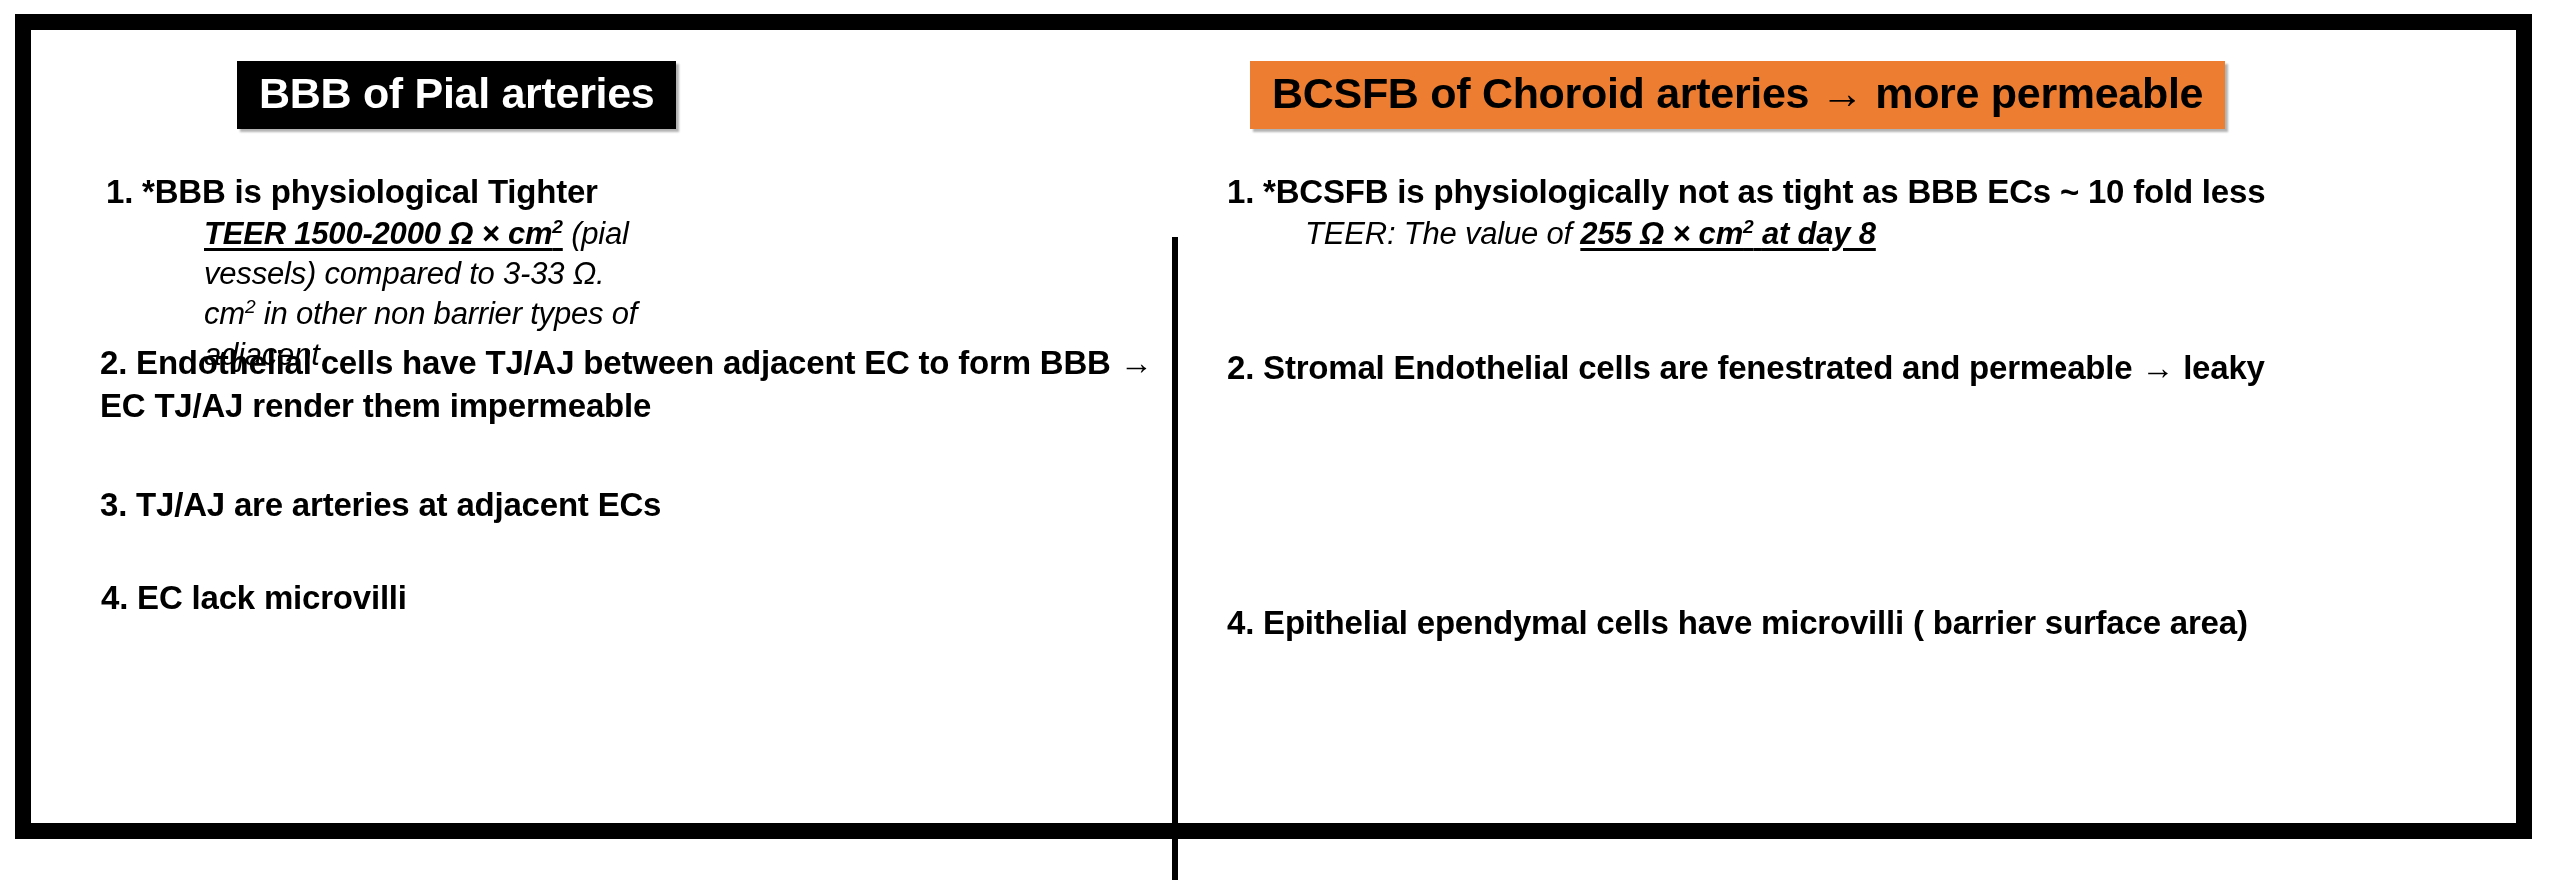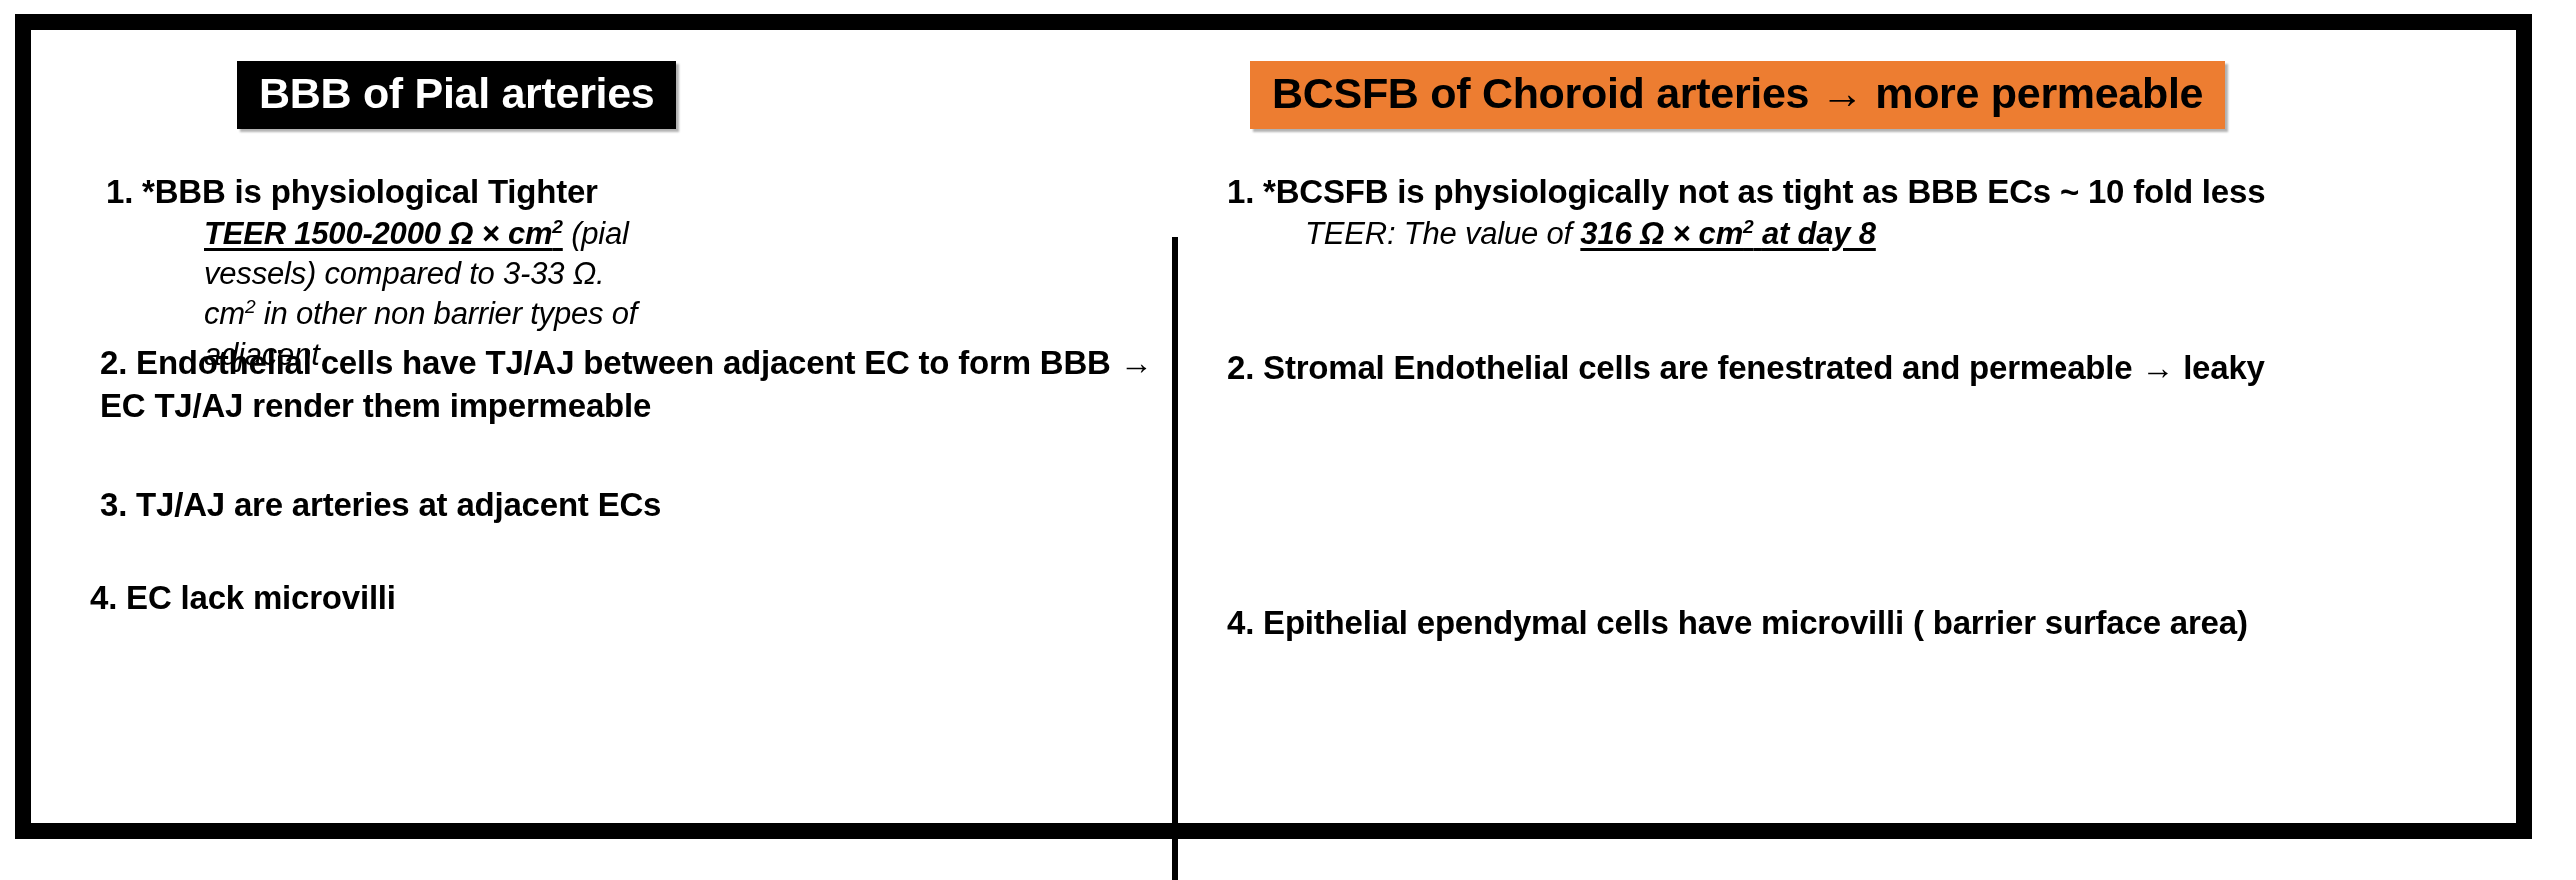--- a/index.html
+++ b/index.html
@@ -91,21 +91,21 @@
   .u   { text-decoration: underline; text-underline-offset: 3.9px; }
   .it  { font-style: italic; font-weight: normal; }
   .itb { font-style: italic; font-weight: bold; }
   sup  { font-size: 0.62em; vertical-align: super; line-height: 0; }
 
   
   .l1 { position:absolute; left: 44px;  top: 110px; width: 536px; }
   .l1 .sub { margin-left: 98px; }
   .l2 { position:absolute; left: 38px;  top: 281px; width: 1098px; }
   .l3 { position:absolute; left: 38px;  top: 423px; width: 915px; }
-  .l4 { position:absolute; left: 28px;  top: 516px; width: 653px; }
+  .l4 { position:absolute; left: 39px;  top: 516px; width: 653px; }
 
   
   .r1 { position:absolute; left: 0px;   top: 110px; width: 1320px; }
   .r1 .sub { margin-left: 78px; }
   .r2 { position:absolute; left: 0px;   top: 286px; width: 1320px; }
   .r3 { position:absolute; left: 0px;   top: 437px; width: 1320px; }
   .r4 { position:absolute; left: 0px;   top: 541px; width: 1320px; }
 </style>
 </head>
 <body>
@@ -141,21 +141,21 @@
 
     </div>
 
     <div class="col col-right">
 
       <div class="banner banner-orange">BCSFB of Choroid arteries → more permeable</div>
 
       <div class="item r1">
         <span>1.</span>
         <span>*BCSFB is physiologically not as tight as BBB ECs ~ 10 fold less</span>
-        <span class="sub"><span class="it">TEER: The value of</span> <span class="itb u"><span>316 Ω × cm</span><sup>2</sup> <span>at day 8</span></span></span>
+        <span class="sub"><span class="it">TEER: The value of</span> <span class="itb u"><span>255 Ω × cm</span><sup>2</sup> <span>at day 8</span></span></span>
       </div>
 
       <div class="item r2">
         <span>2.</span>
         <span>Stromal Endothelial cells are fenestrated and permeable → leaky</span>
       </div>
 
 
       <div class="item r4">
         <span>4.</span>

